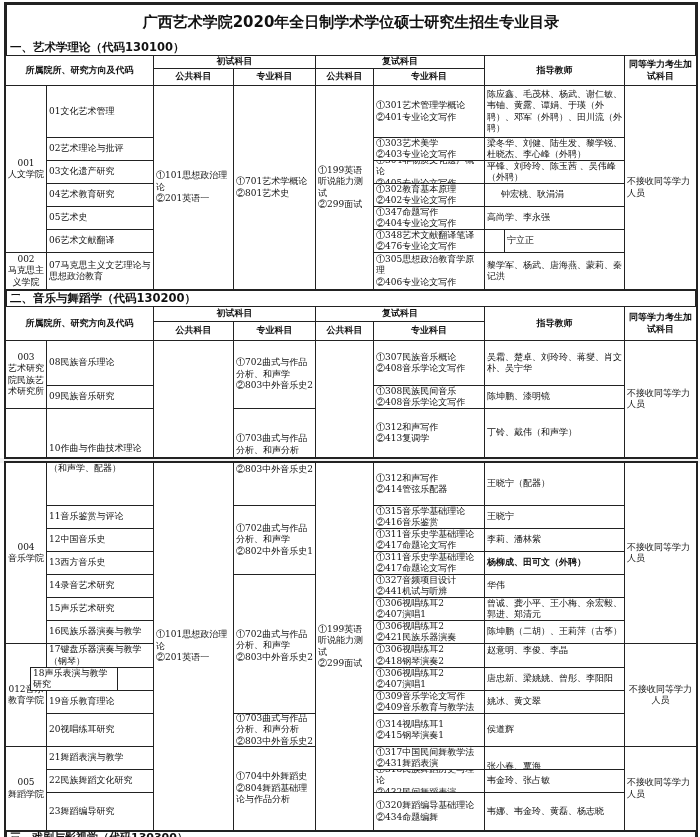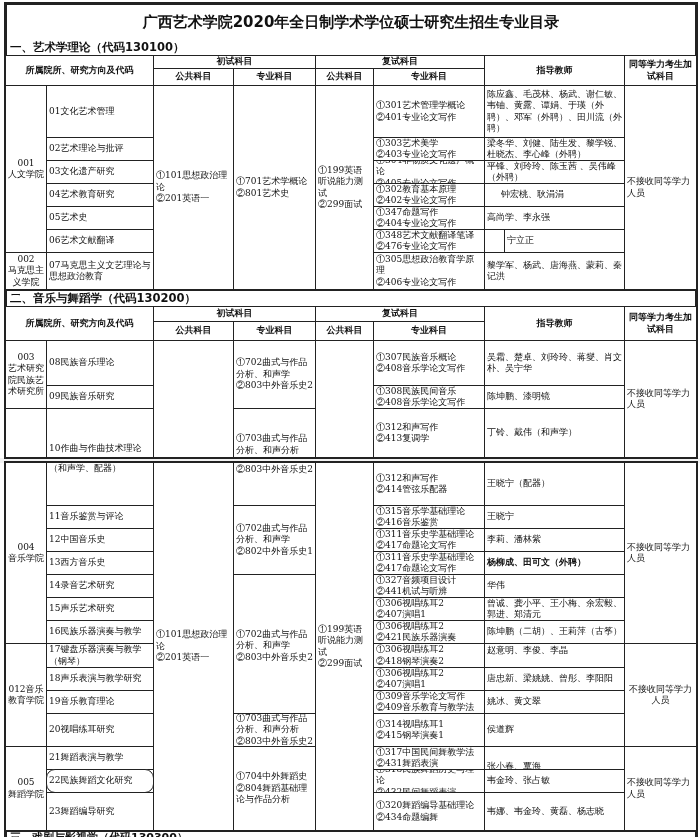--- a/index.html
+++ b/index.html
@@ -127,25 +127,25 @@
 舞蹈学院</div>
 
 <div class="cell top" style="left:46px;top:462px;width:108px;height:44px;padding-top:0;">（和声学、配器）</div>
 <div class="cell" style="left:46px;top:505px;width:108px;height:24px;">11音乐鉴赏与评论</div>
 <div class="cell" style="left:46px;top:528px;width:108px;height:24px;">12中国音乐史</div>
 <div class="cell" style="left:46px;top:551px;width:108px;height:24px;">13西方音乐史</div>
 <div class="cell" style="left:46px;top:574px;width:108px;height:24px;">14录音艺术研究</div>
 <div class="cell" style="left:46px;top:597px;width:108px;height:24px;">15声乐艺术研究</div>
 <div class="cell" style="left:46px;top:620px;width:108px;height:24px;">16民族乐器演奏与教学</div>
 <div class="cell" style="left:46px;top:643px;width:108px;height:25px;">17键盘乐器演奏与教学（钢琴）</div>
-<div class="cell" style="left:46px;top:667px;width:116px;height:24px;">18声乐表演与教学研究</div>
+<div class="cell" style="left:30px;top:667px;width:88px;height:24px;">18声乐表演与教学研究</div>
 <div class="cell" style="left:46px;top:690px;width:108px;height:24px;">19音乐教育理论</div>
 <div class="cell" style="left:46px;top:713px;width:108px;height:34px;">20视唱练耳研究</div>
 <div class="cell" style="left:46px;top:746px;width:108px;height:24px;">21舞蹈表演与教学</div>
-<div class="cell" style="left:46px;top:769px;width:108px;height:24px;border-radius:9px;">22民族舞蹈文化研究</div>
+<div class="cell" style="left:46px;top:769px;width:108px;height:24px;">22民族舞蹈文化研究</div>
 <div class="cell" style="left:46px;top:792px;width:108px;height:39px;">23舞蹈编导研究</div>
 
 <div class="cell ml" style="left:153px;top:462px;width:81px;height:369px;">①101思想政治理论
 ②201英语一</div>
 
 <div class="cell ml top" style="left:233px;top:462px;width:83px;height:44px;">②803中外音乐史2</div>
 <div class="cell ml" style="left:233px;top:505px;width:83px;height:70px;">①702曲式与作品分析、和声学
 ②802中外音乐史1</div>
 <div class="cell ml" style="left:233px;top:574px;width:83px;height:140px;align-items:flex-end;padding-bottom:50px;">①702曲式与作品分析、和声学
 ②803中外音乐史2</div>

